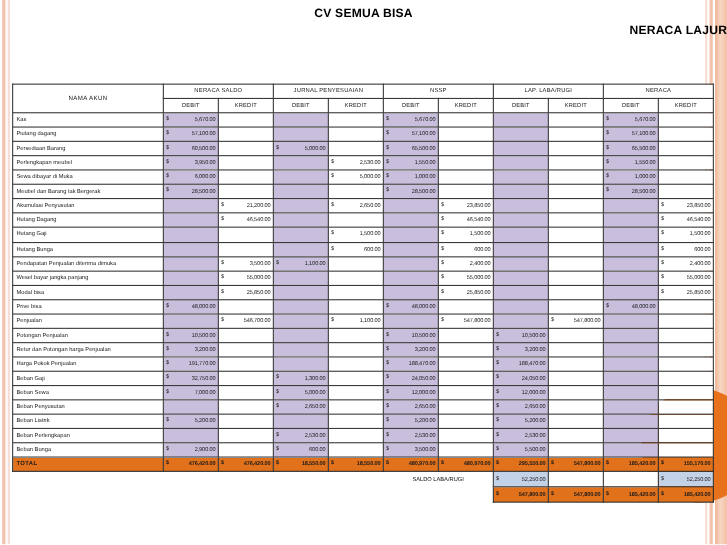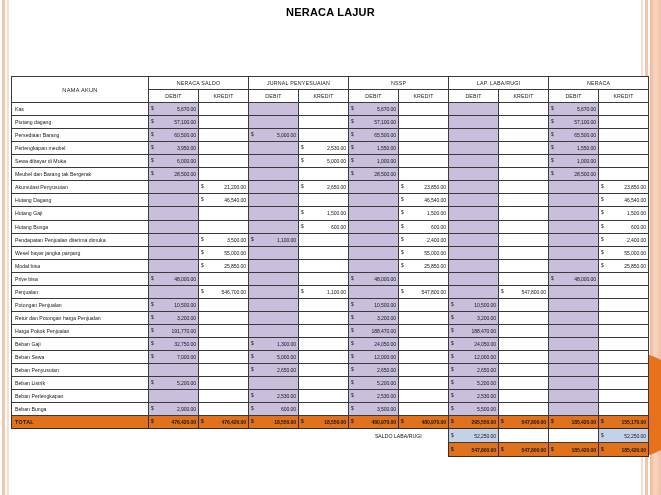--- a/index.html
+++ b/index.html
@@ -49,21 +49,21 @@
     width: 661px;
     text-align: center;
     color: #000000;
   }
   .title-line {
     font-weight: bold;
     letter-spacing: 0.2px;
     line-height: 1.45;
   }
   .title-1 { font-size: 11px; }
-  .title-2 { font-size: 11px; }
+  .title-2 { font-size: 11px; text-align: right; }
   .title-3 { font-size: 11px; }
 
   
   .sheet {
     position: absolute;
     top: 76px;
     left: 11px;
     width: 638px;
     border-collapse: collapse;
     table-layout: fixed;
@@ -159,20 +159,21 @@
 <body>
 
 <div class="frame-left-a"></div>
 <div class="frame-left-b"></div>
 <div class="frame-right-a"></div>
 <div class="frame-right-b"></div>
 <div class="frame-right-d"></div>
 <div class="corner-circle"></div>
 
 <div class="title-block">
+  <div class="title-line title-1">CV SEMUA BISA</div>
   <div class="title-line title-2">NERACA LAJUR</div>
 </div>
 
 <table class="sheet">
   <colgroup>
     <col style="width:137px">
     <col style="width:50px">
       <col style="width:50px">
     <col style="width:50px">
       <col style="width:50px">

